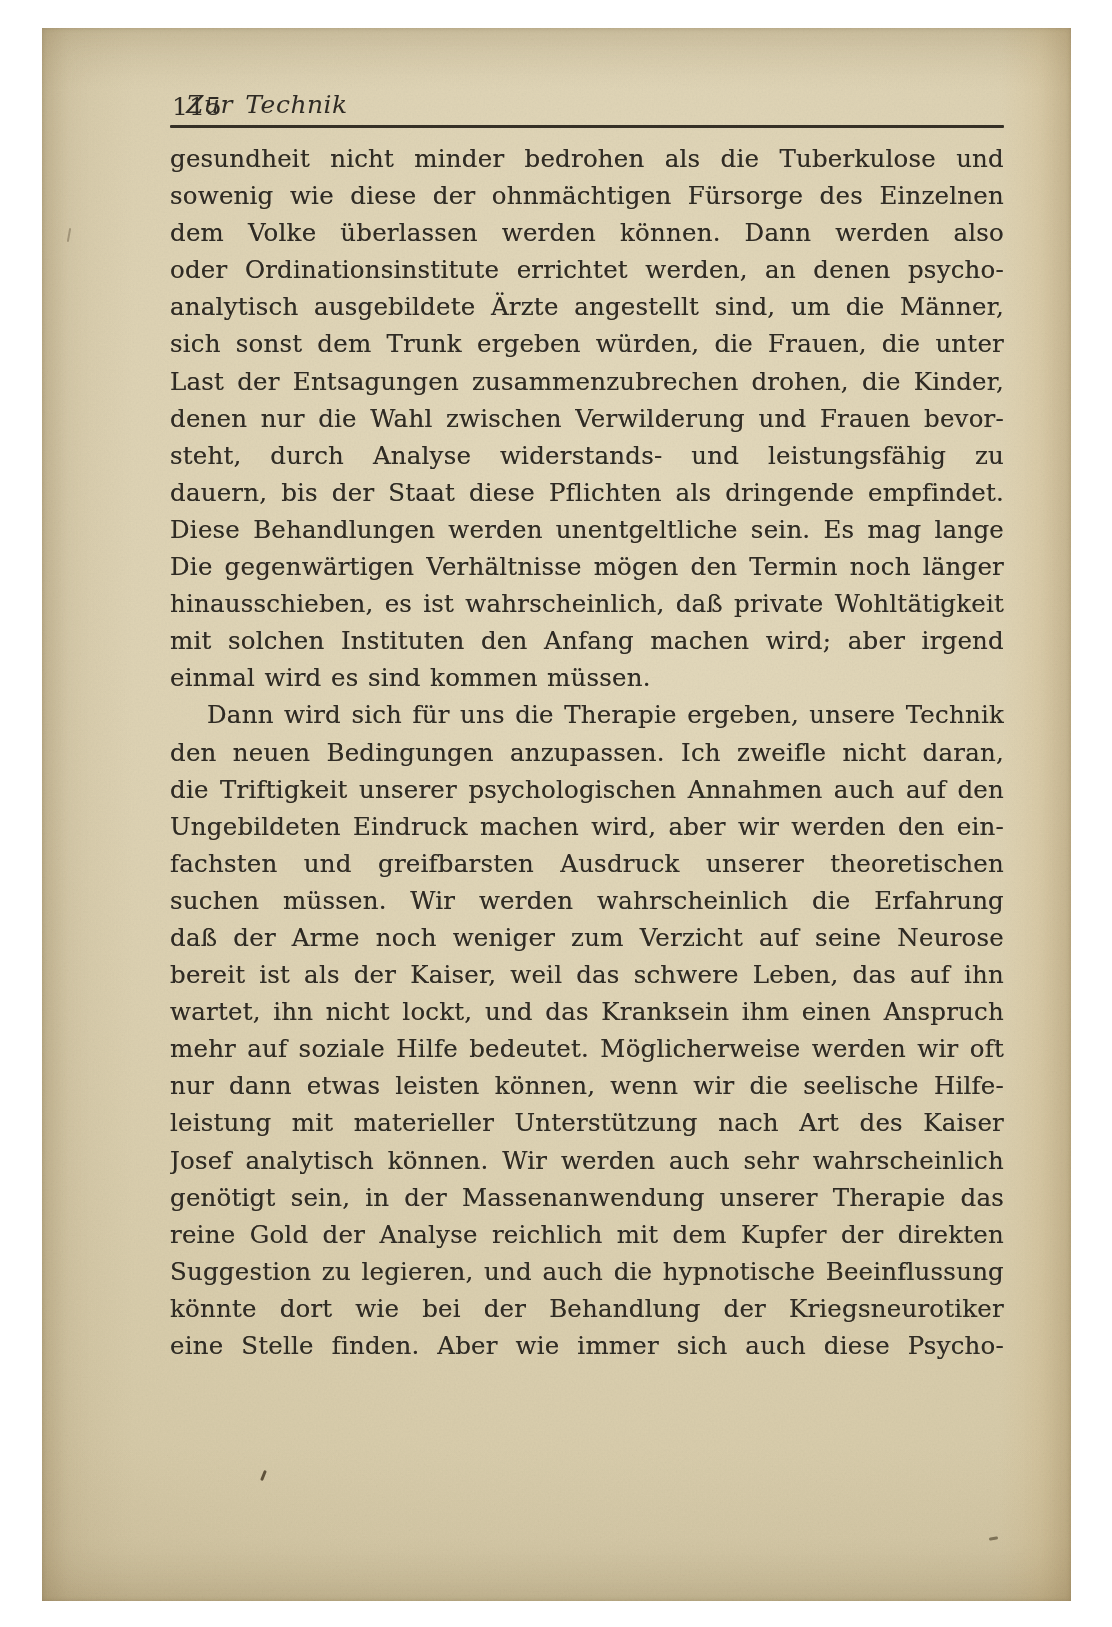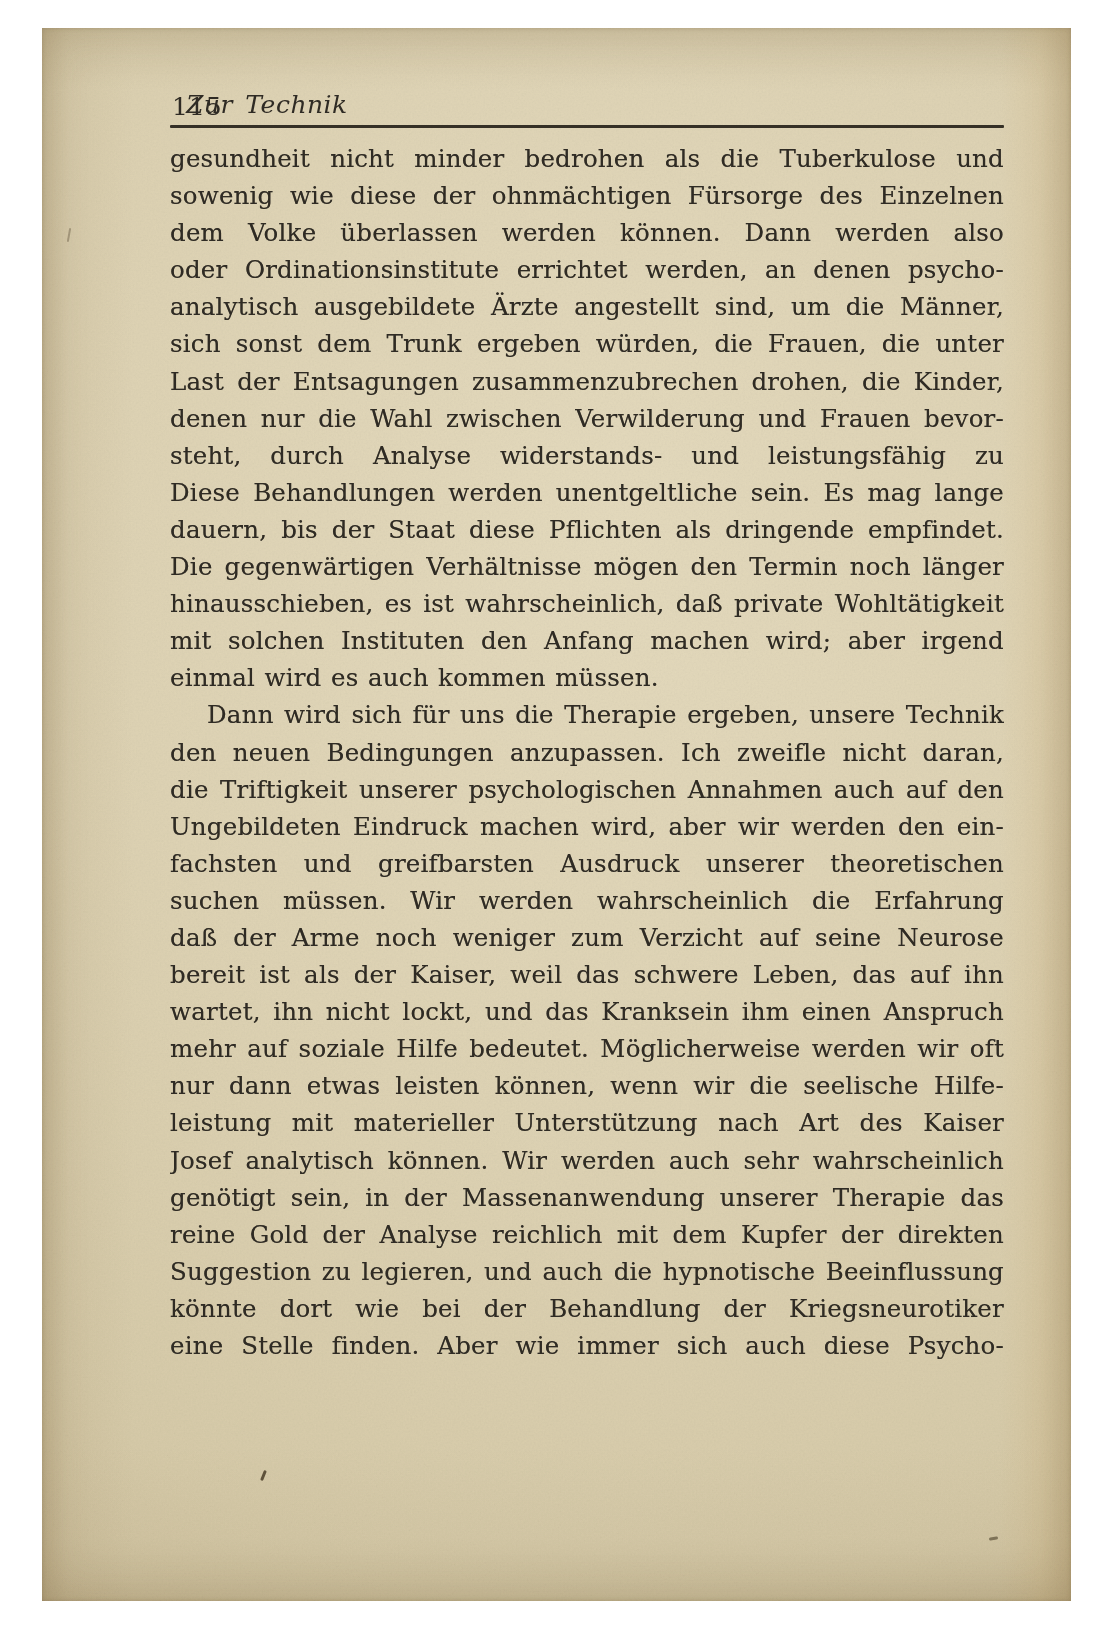--- a/index.html
+++ b/index.html
@@ -160,26 +160,26 @@
   <div class="body-text" id="body-text">
       <div class="line">gesundheit nicht minder bedrohen als die Tuberkulose und eben-</div>
       <div class="line">sowenig wie diese der ohnmächtigen Fürsorge des Einzelnen aus</div>
       <div class="line">dem Volke überlassen werden können. Dann werden also Anstalten</div>
       <div class="line">oder Ordinationsinstitute errichtet werden, an denen psycho-</div>
       <div class="line">analytisch ausgebildete Ärzte angestellt sind, um die Männer, die</div>
       <div class="line">sich sonst dem Trunk ergeben würden, die Frauen, die unter der</div>
       <div class="line">Last der Entsagungen zusammenzubrechen drohen, die Kinder,</div>
       <div class="line">denen nur die Wahl zwischen Verwilderung und Frauen bevor-</div>
       <div class="line">steht, durch Analyse widerstands- und leistungsfähig zu erhalten.</div>
+      <div class="line">dauern, bis der Staat diese Pflichten als dringende empfindet.</div>
       <div class="line">Diese Behandlungen werden unentgeltliche sein. Es mag lange</div>
-      <div class="line">dauern, bis der Staat diese Pflichten als dringende empfindet.</div>
       <div class="line">Die gegenwärtigen Verhältnisse mögen den Termin noch länger</div>
       <div class="line">hinausschieben, es ist wahrscheinlich, daß private Wohltätigkeit</div>
       <div class="line">mit solchen Instituten den Anfang machen wird; aber irgend</div>
-      <div class="line no-justify">einmal wird es auch kommen müssen.</div>
+      <div class="line no-justify">einmal wird es sind kommen müssen.</div>
       <div class="line indent">Dann wird sich für uns die Therapie ergeben, unsere Technik</div>
       <div class="line">den neuen Bedingungen anzupassen. Ich zweifle nicht daran, daß</div>
       <div class="line">die Triftigkeit unserer psychologischen Annahmen auch auf den</div>
       <div class="line">Ungebildeten Eindruck machen wird, aber wir werden den ein-</div>
       <div class="line">fachsten und greifbarsten Ausdruck unserer theoretischen Lehren</div>
       <div class="line">suchen müssen. Wir werden wahrscheinlich die Erfahrung machen,</div>
       <div class="line">daß der Arme noch weniger zum Verzicht auf seine Neurose</div>
       <div class="line">bereit ist als der Kaiser, weil das schwere Leben, das auf ihn</div>
       <div class="line">wartet, ihn nicht lockt, und das Kranksein ihm einen Anspruch</div>
       <div class="line">mehr auf soziale Hilfe bedeutet. Möglicherweise werden wir oft</div>

